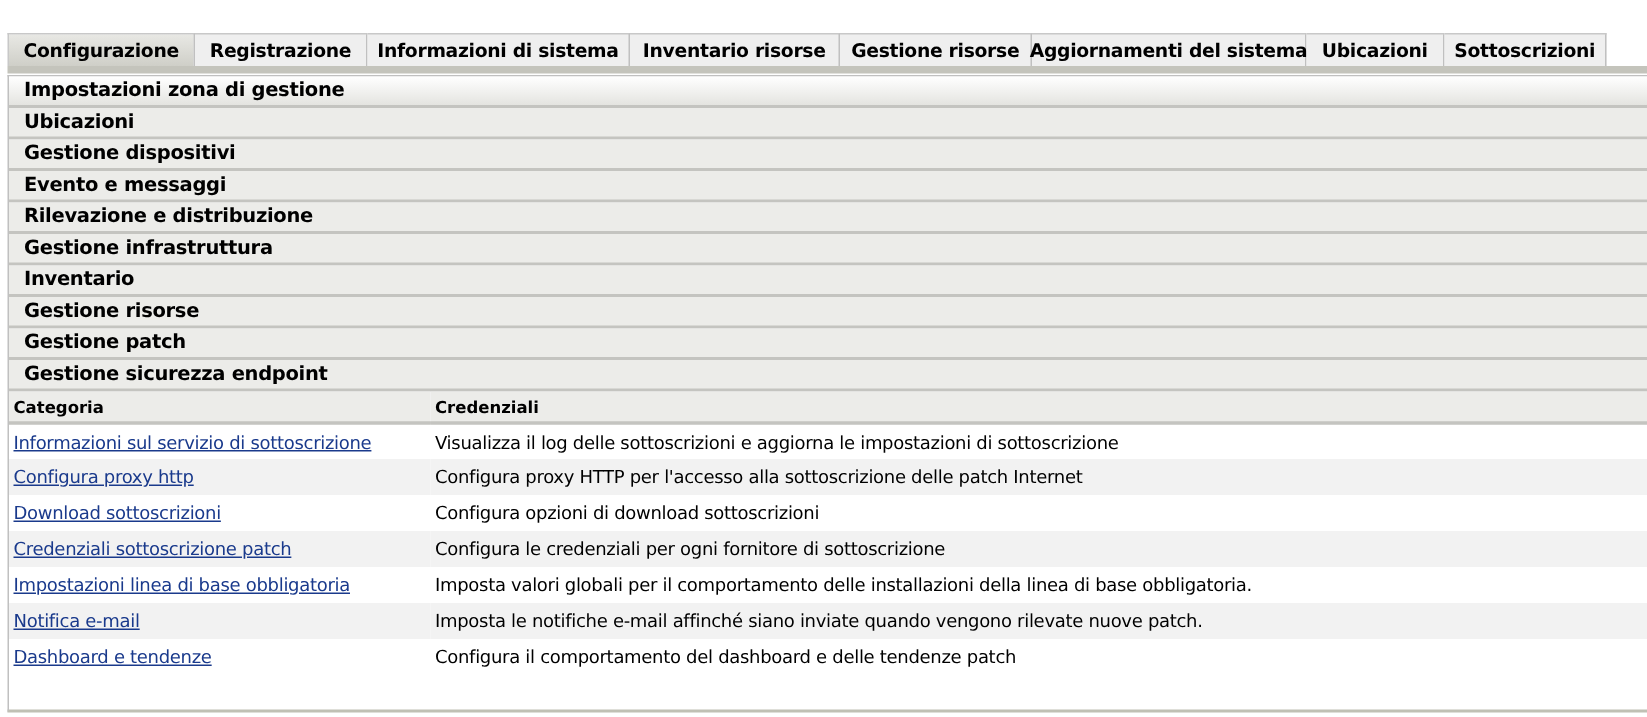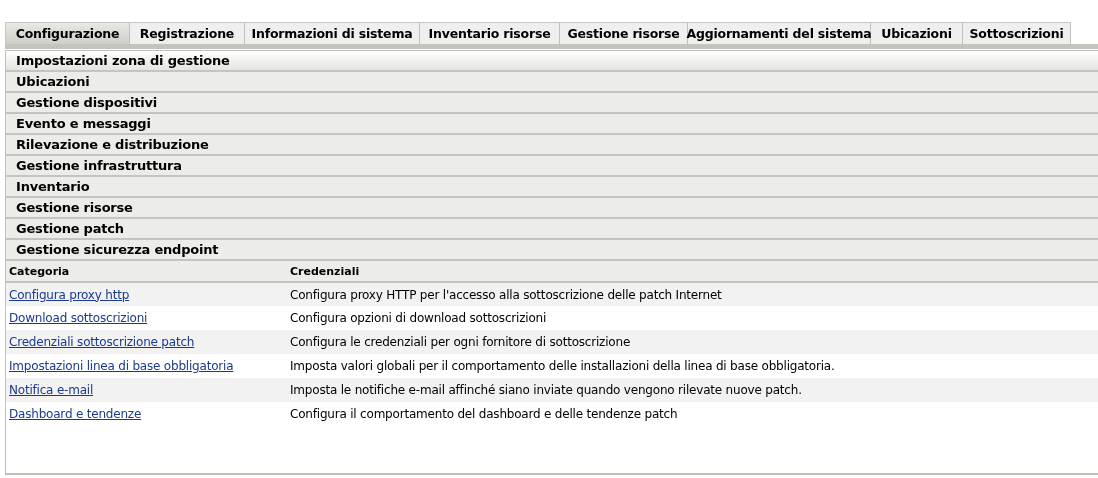--- a/index.html
+++ b/index.html
@@ -114,20 +114,24 @@
   <div class="acc-item">Gestione sicurezza endpoint</div>
 
   <table class="grid">
     <thead>
       <tr>
         <th class="col1">Categoria</th>
         <th>Credenziali</th>
       </tr>
     </thead>
     <tbody>
+      <tr class="even">
+        <td><a>Informazioni sul servizio di sottoscrizione</a></td>
+        <td>Visualizza il log delle sottoscrizioni e aggiorna le impostazioni di sottoscrizione</td>
+      </tr>
       <tr class="odd">
         <td><a>Configura proxy http</a></td>
         <td>Configura proxy HTTP per l'accesso alla sottoscrizione delle patch Internet</td>
       </tr>
       <tr class="even">
         <td><a>Download sottoscrizioni</a></td>
         <td>Configura opzioni di download sottoscrizioni</td>
       </tr>
       <tr class="odd">
         <td><a>Credenziali sottoscrizione patch</a></td>

